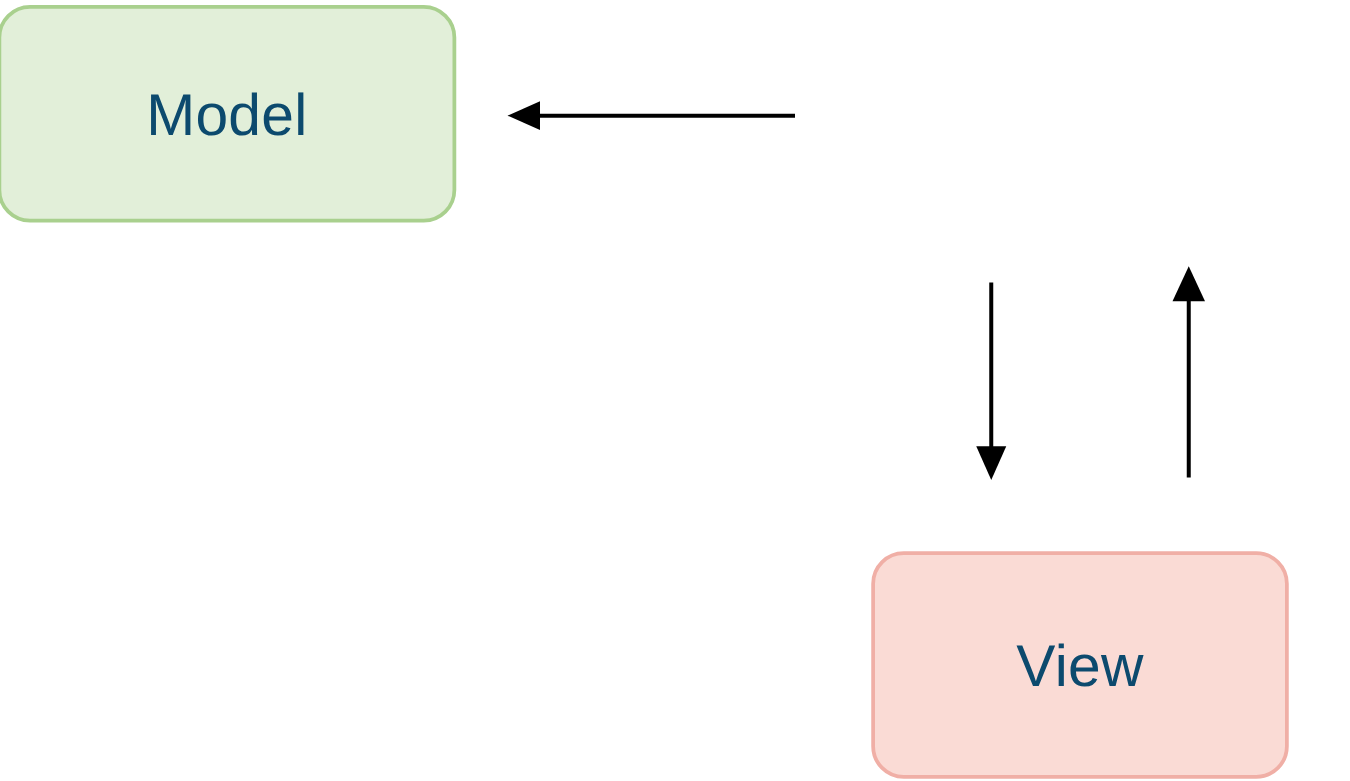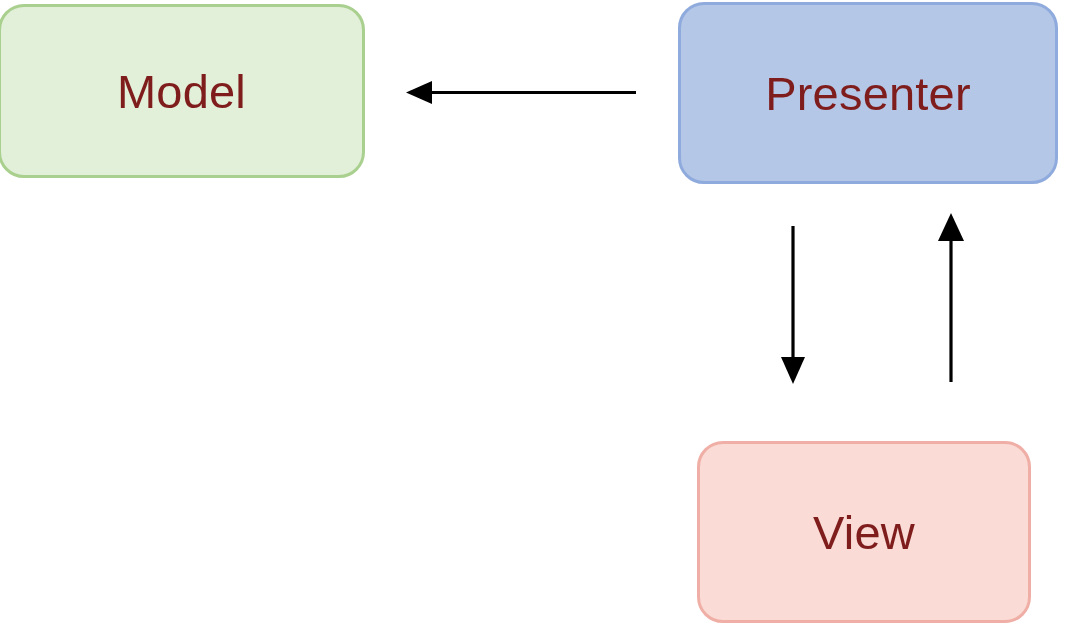--- a/index.html
+++ b/index.html
@@ -23,21 +23,21 @@
     display: flex;
     align-items: center;
     justify-content: center;
     border-style: solid;
     border-width: 3px;
     border-radius: 26px;
   }
   .node-label {
     font-size: 47px;
     font-weight: 400;
-    color: #7f1d1d;
+    color: #0c4a6e;
     letter-spacing: 0.2px;
     line-height: 1;
     white-space: nowrap;
   }
   #node-model {
     left: -2px;
     top: 4px;
     width: 367px;
     height: 174px;
     background: #E2EFD9;
@@ -79,23 +79,20 @@
 </style>
 </head>
 <body>
 
 <div id="diagram-canvas">
 
   <div class="node" id="node-model">
     <span class="node-label">Model</span>
   </div>
 
-  <div class="node" id="node-presenter">
-    <span class="node-label">Presenter</span>
-  </div>
 
   <div class="node" id="node-view">
     <span class="node-label">View</span>
   </div>
 
   <svg class="edge-layer" viewBox="0 0 1080 625" width="1080" height="625">
 
     <g>
       <line class="edge-line" x1="636" y1="92.5" x2="430" y2="92.5"></line>
       <polygon class="edge-head" points="406,92.5 432,81 432,104"></polygon>

